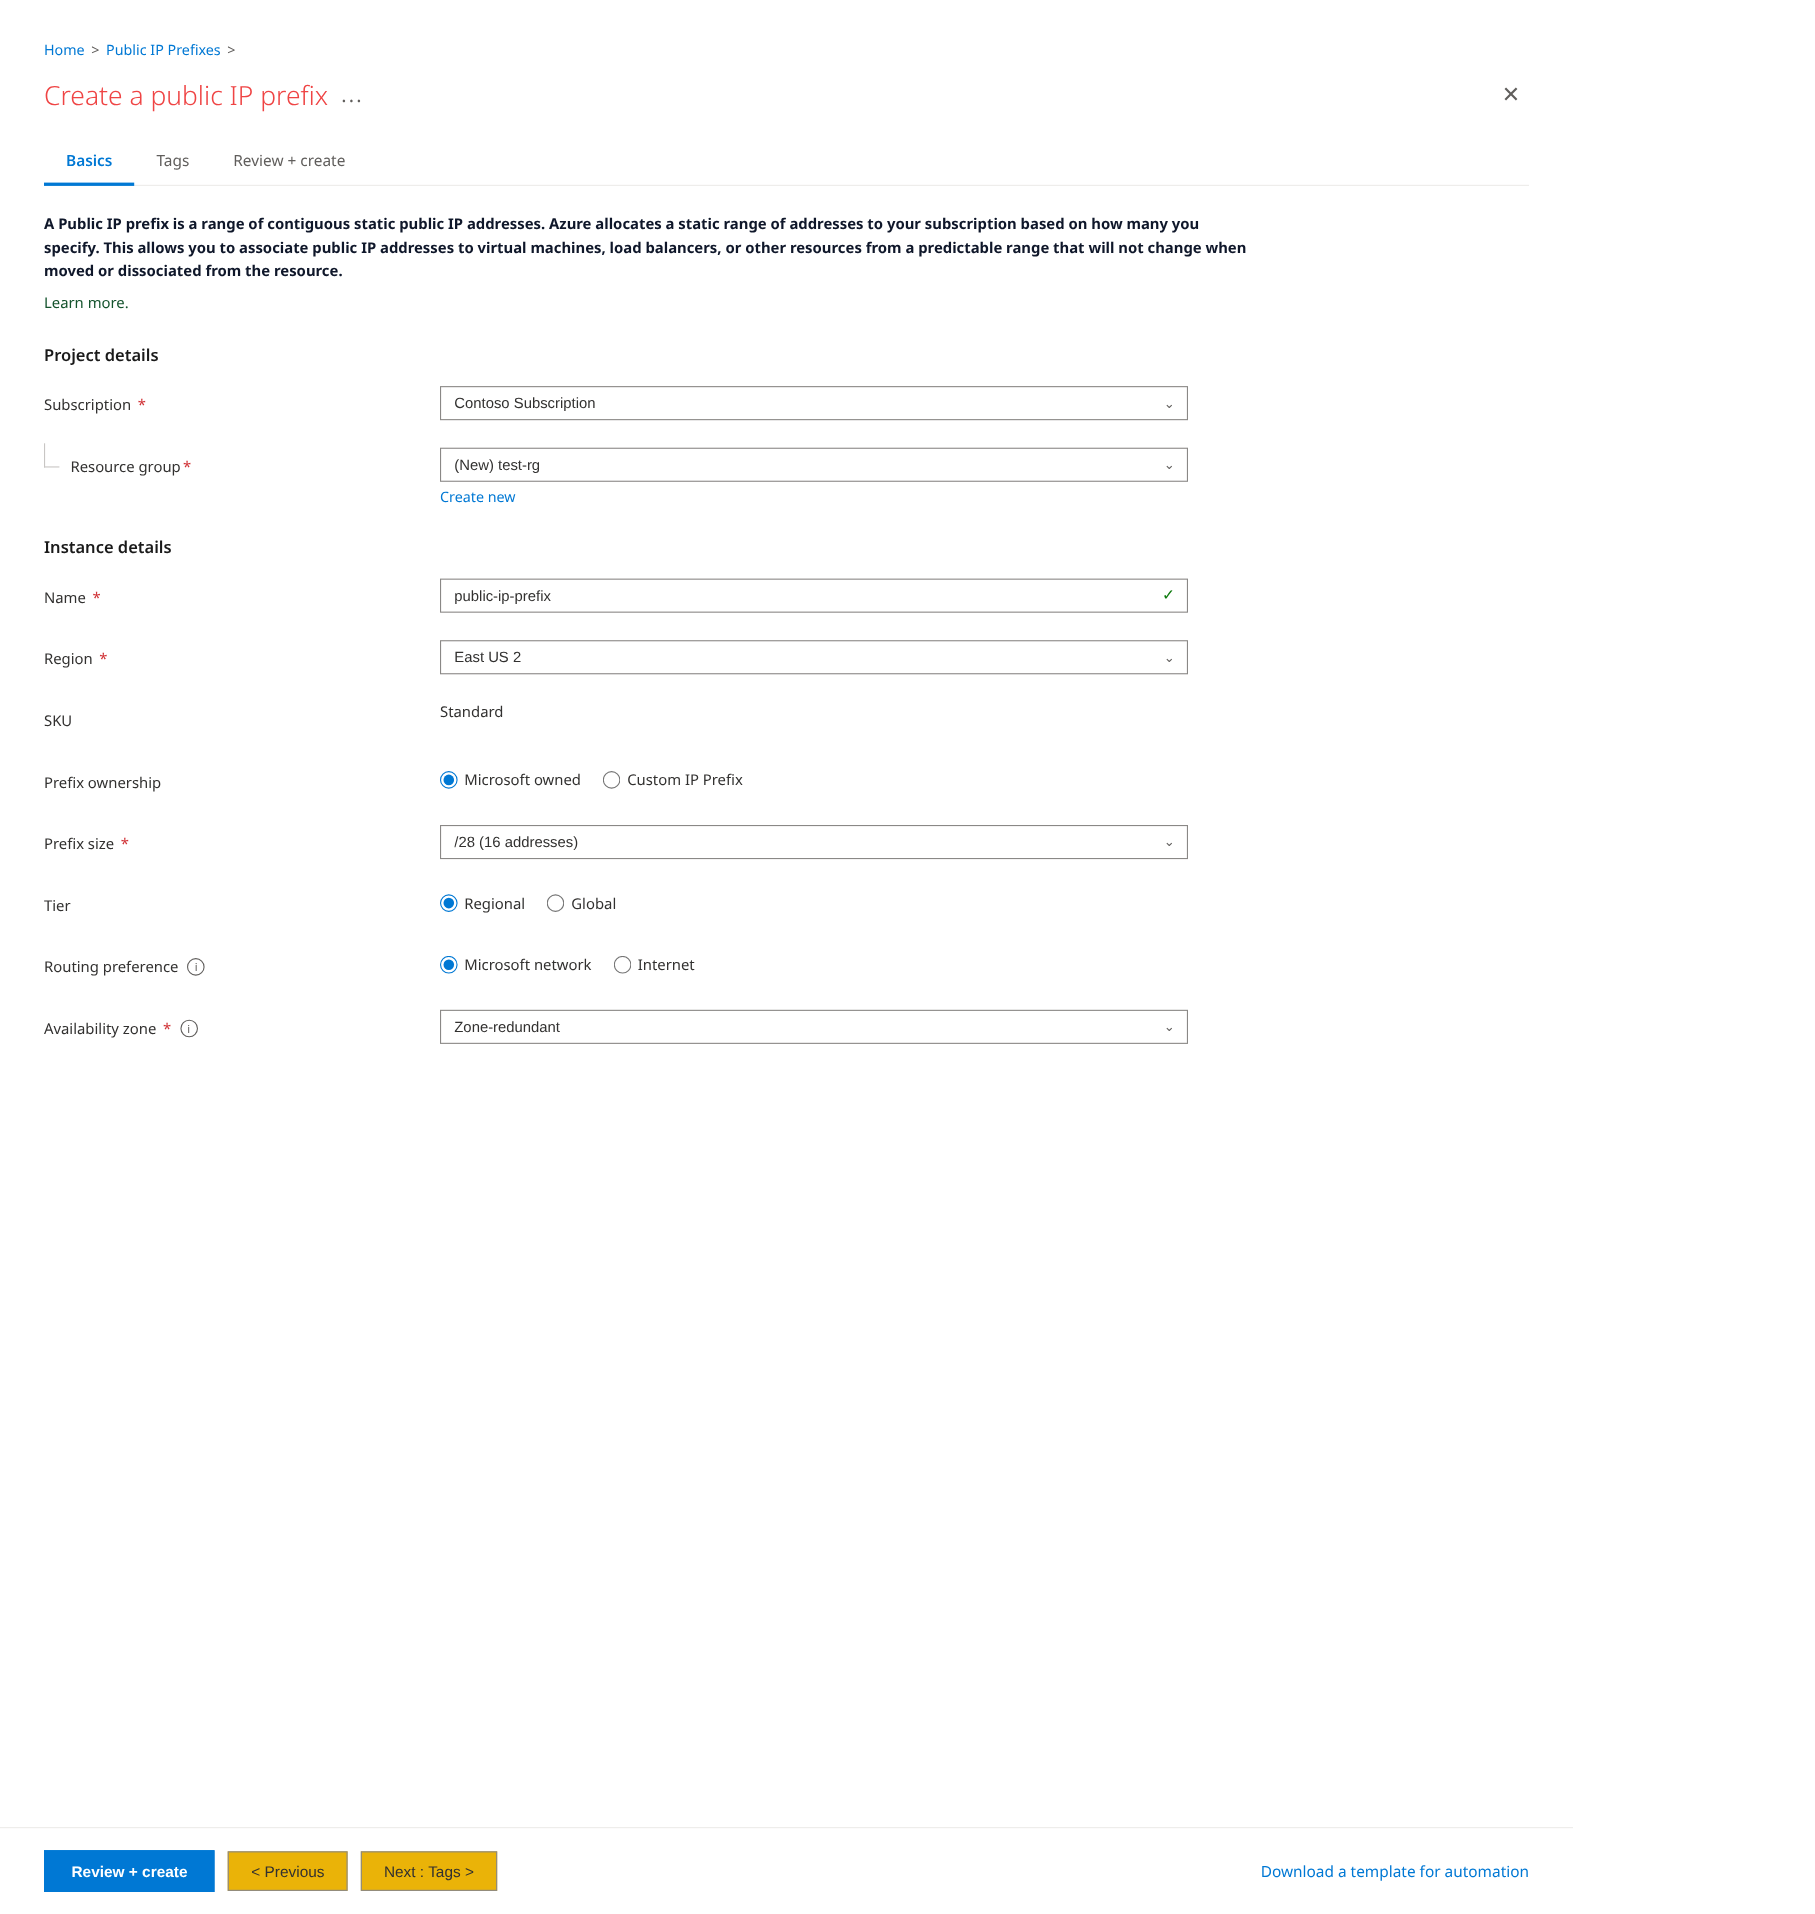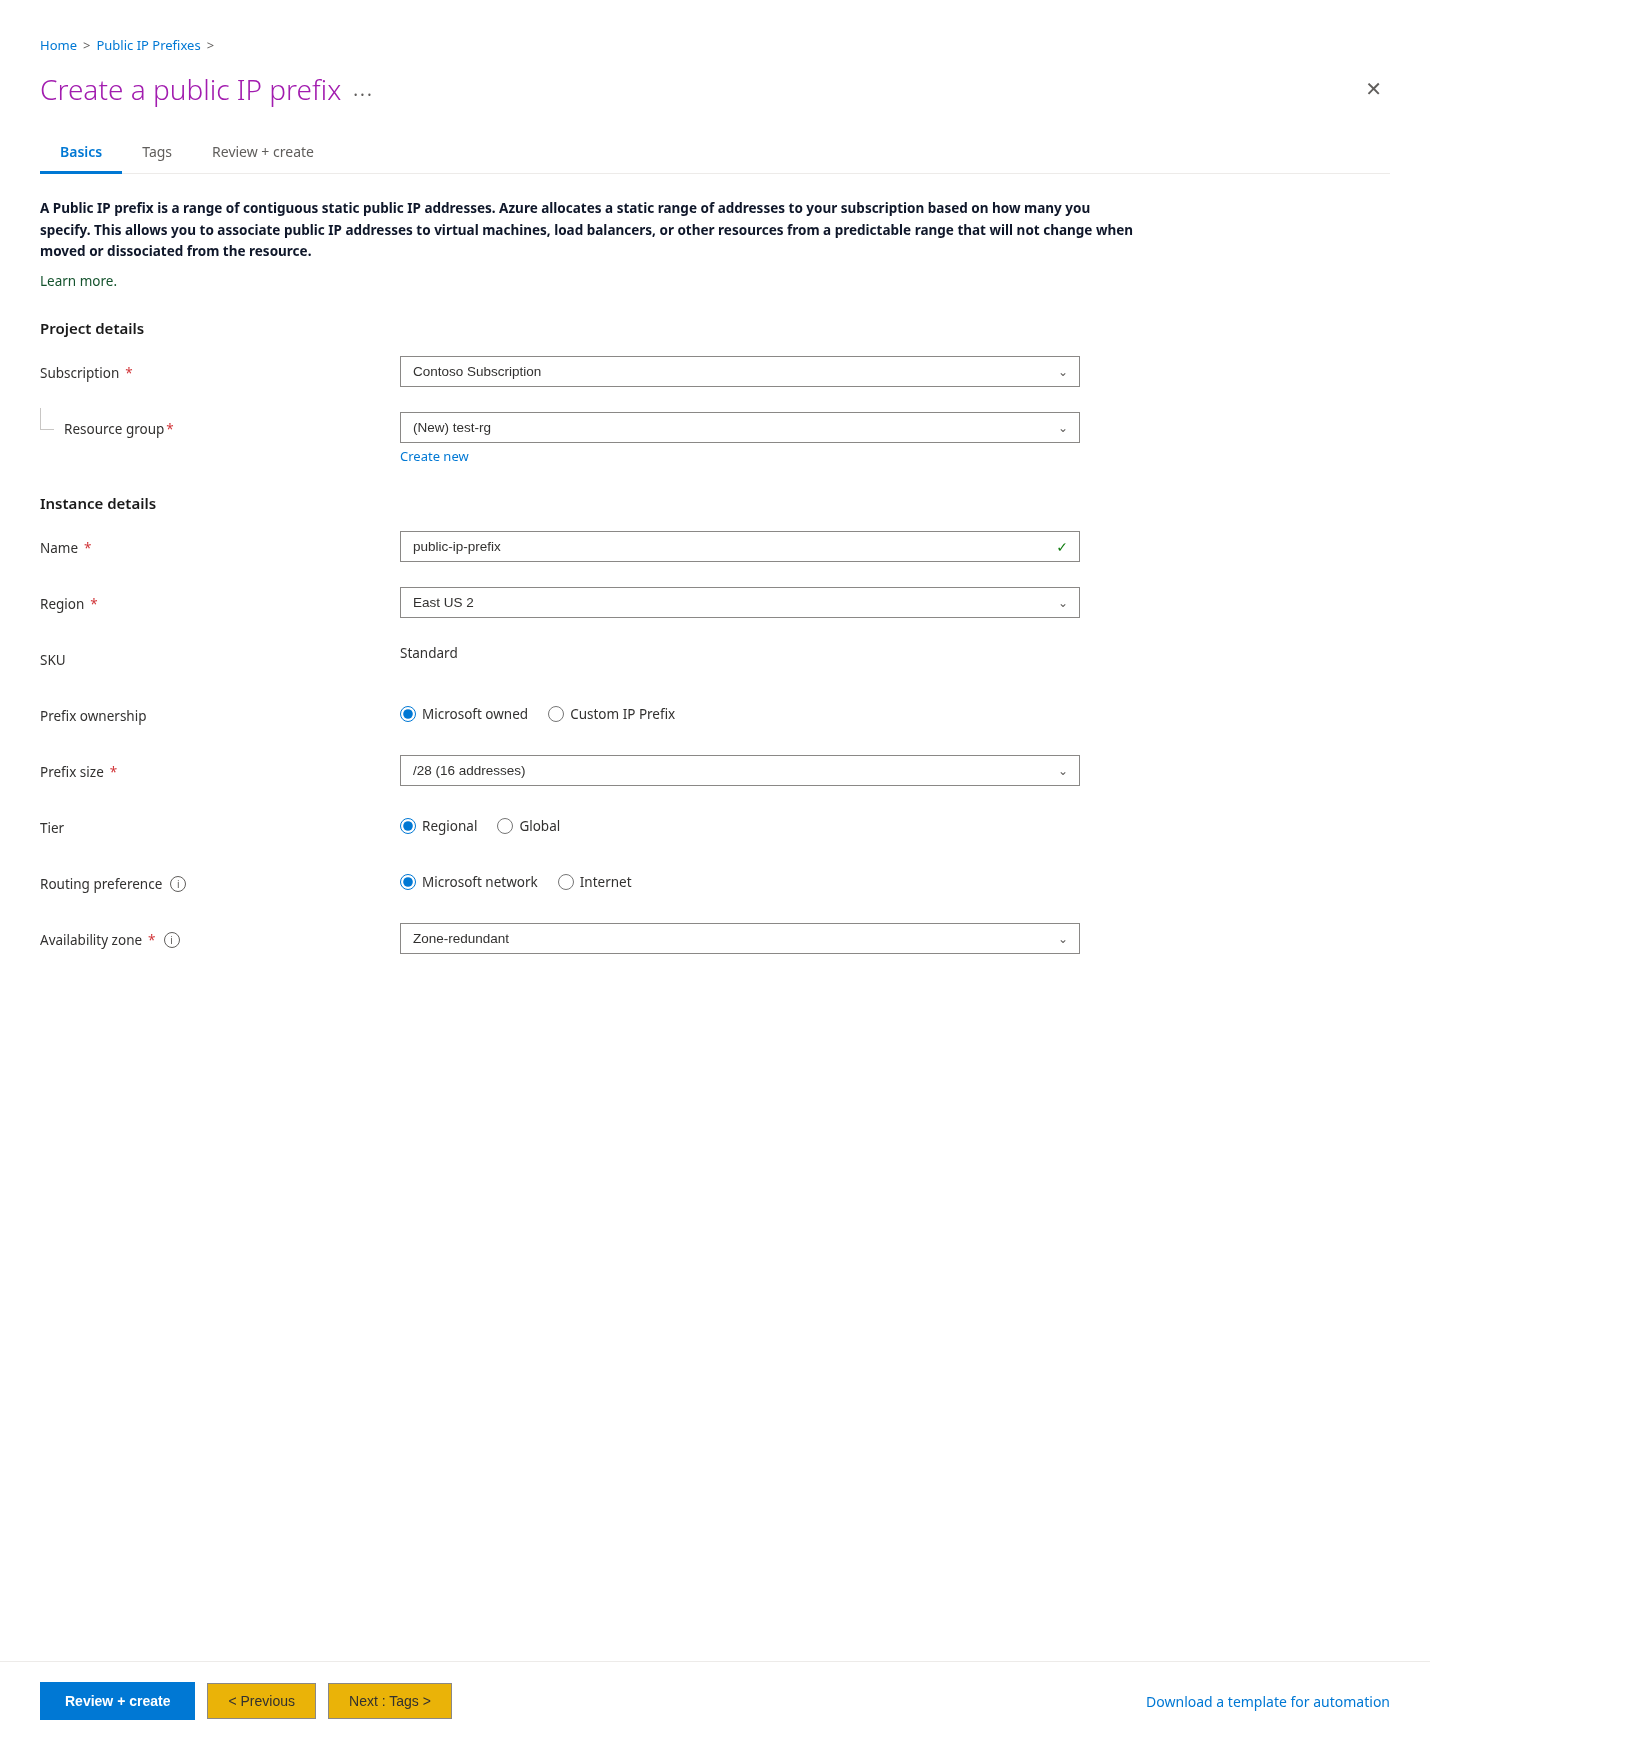--- a/index.html
+++ b/index.html
@@ -43,23 +43,23 @@
       align-items: center;
       justify-content: space-between;
       margin-bottom: 24px;
     }
     .page-title-area {
       display: flex;
       align-items: center;
       gap: 12px;
     }
     .page-title {
-      font-size: 28px;
+      font-size: 24px;
       font-weight: 300;
-      color: #a21caf;
+      color: #ef4444;
     }
     .more-options {
       font-size: 18px;
       color: #605e5c;
       cursor: pointer;
       letter-spacing: 2px;
     }
     .close-btn {
       font-size: 20px;
       color: #605e5c;

